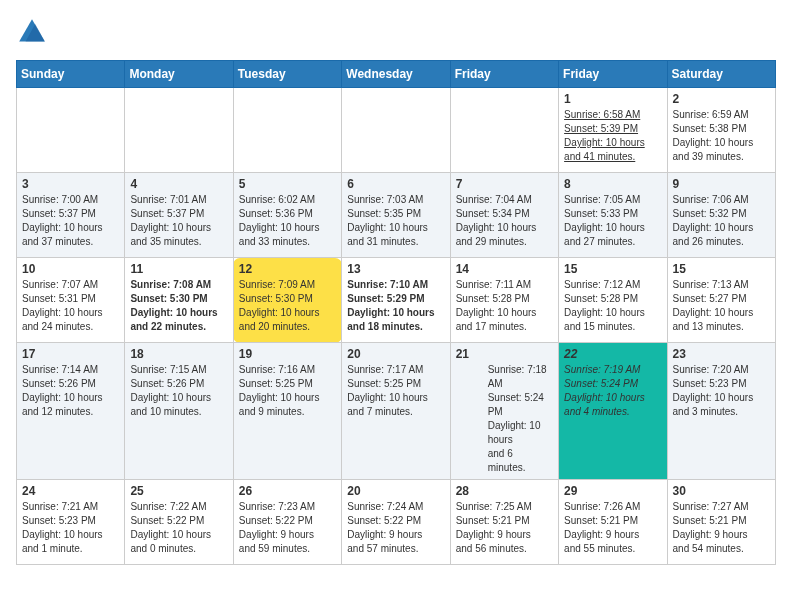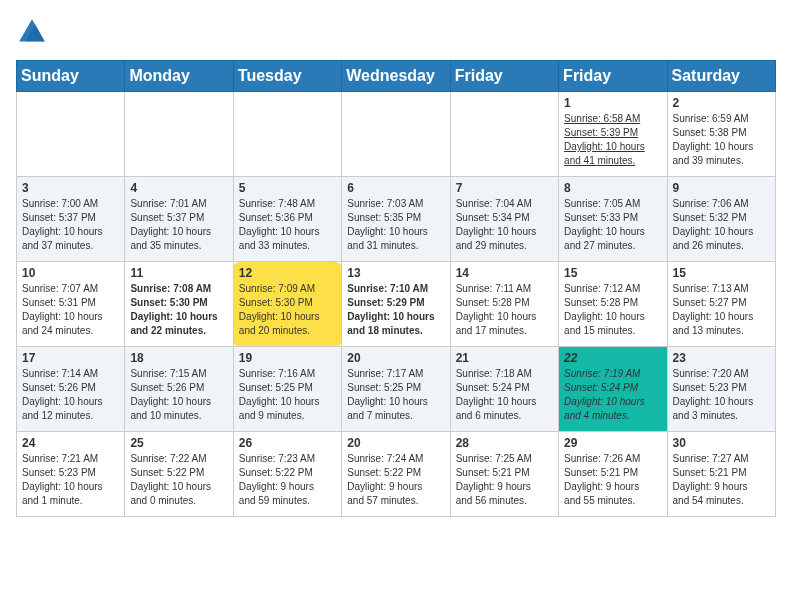--- a/index.html
+++ b/index.html
@@ -53,21 +53,21 @@
       color: #555;
     }
     .calendar {
       width: 100%;
       border-collapse: collapse;
       border: 1px solid #ccc;
     }
     .calendar th {
       background-color: #2a7ab8;
       color: #fff;
-      font-size: 16px;
+      font-size: 12px;
       padding: 6px 4px;
       text-align: left;
       border: 1px solid #1a6aaa;
       font-weight: bold;
     }
     .calendar td {
       vertical-align: top;
       border: 1px solid #ccc;
       padding: 4px 5px;
       width: calc(100% / 7);
@@ -161,21 +161,21 @@
         </td>
         <td style="background-color: rgb(240, 244, 248);">
           <span class="day-number">4</span>
           <div class="day-info" style="white-space: pre-line;">Sunrise: 7:01 AM
 Sunset: 5:37 PM
 Daylight: 10 hours
 and 35 minutes.</div>
         </td>
         <td style="background-color: rgb(240, 244, 248);">
           <span class="day-number">5</span>
-          <div class="day-info" style="white-space: pre-line;">Sunrise: 7:48 AM
+          <div class="day-info" style="white-space: pre-line;">Sunrise: 6:02 AM
 Sunset: 5:36 PM
 Daylight: 10 hours
 and 33 minutes.</div>
         </td>
         <td style="background-color: rgb(240, 244, 248);">
           <span class="day-number">6</span>
           <div class="day-info" style="white-space: pre-line;">Sunrise: 7:03 AM
 Sunset: 5:35 PM
 Daylight: 10 hours
 and 31 minutes.</div>
@@ -277,21 +277,21 @@
         </td>
         <td style="background-color: rgb(240, 244, 248);">
           <span class="day-number">20</span>
           <div class="day-info" style="white-space: pre-line;">Sunrise: 7:17 AM
 Sunset: 5:25 PM
 Daylight: 10 hours
 and 7 minutes.</div>
         </td>
         <td style="background-color: rgb(240, 244, 248);">
           <span class="day-number">21</span>
-          <div class="day-info" style="white-space: pre-line;">Sunrise: 7:18 AM
+          <div class="day-info" style="white-space: pre-line; margin-left: 32px;">Sunrise: 7:18 AM
 Sunset: 5:24 PM
 Daylight: 10 hours
 and 6 minutes.</div>
         </td>
         <td style="background-color: #14b8a6; font-style: italic;">
           <span class="day-number">22</span>
           <div class="day-info" style="white-space: pre-line;">Sunrise: 7:19 AM
 Sunset: 5:24 PM
 Daylight: 10 hours
 and 4 minutes.</div>

